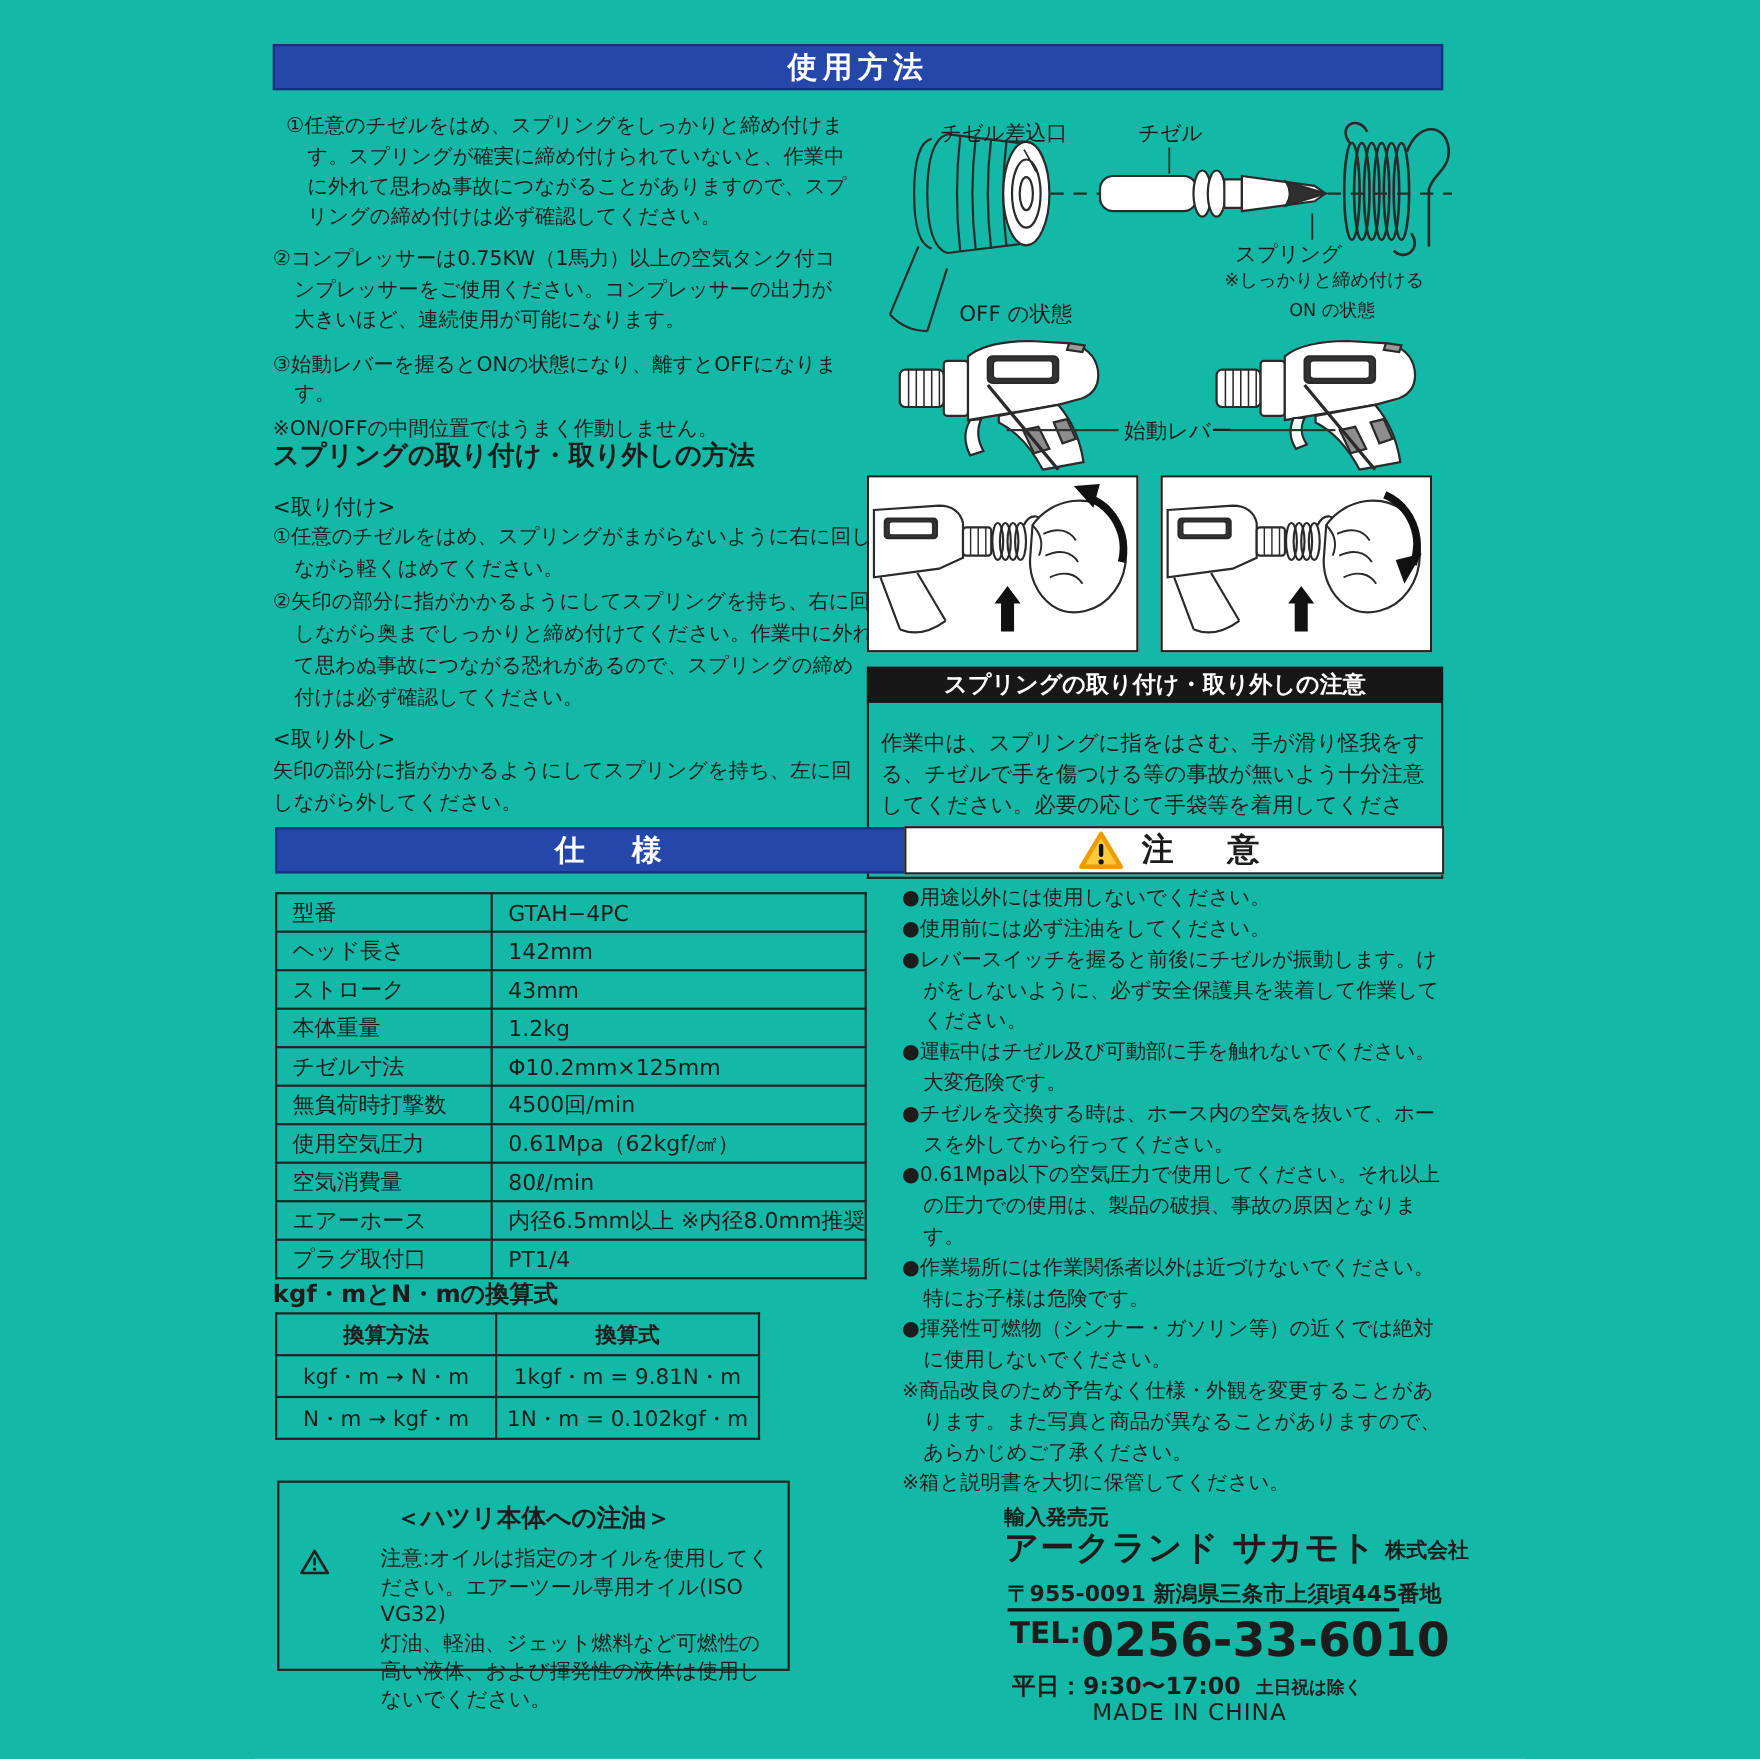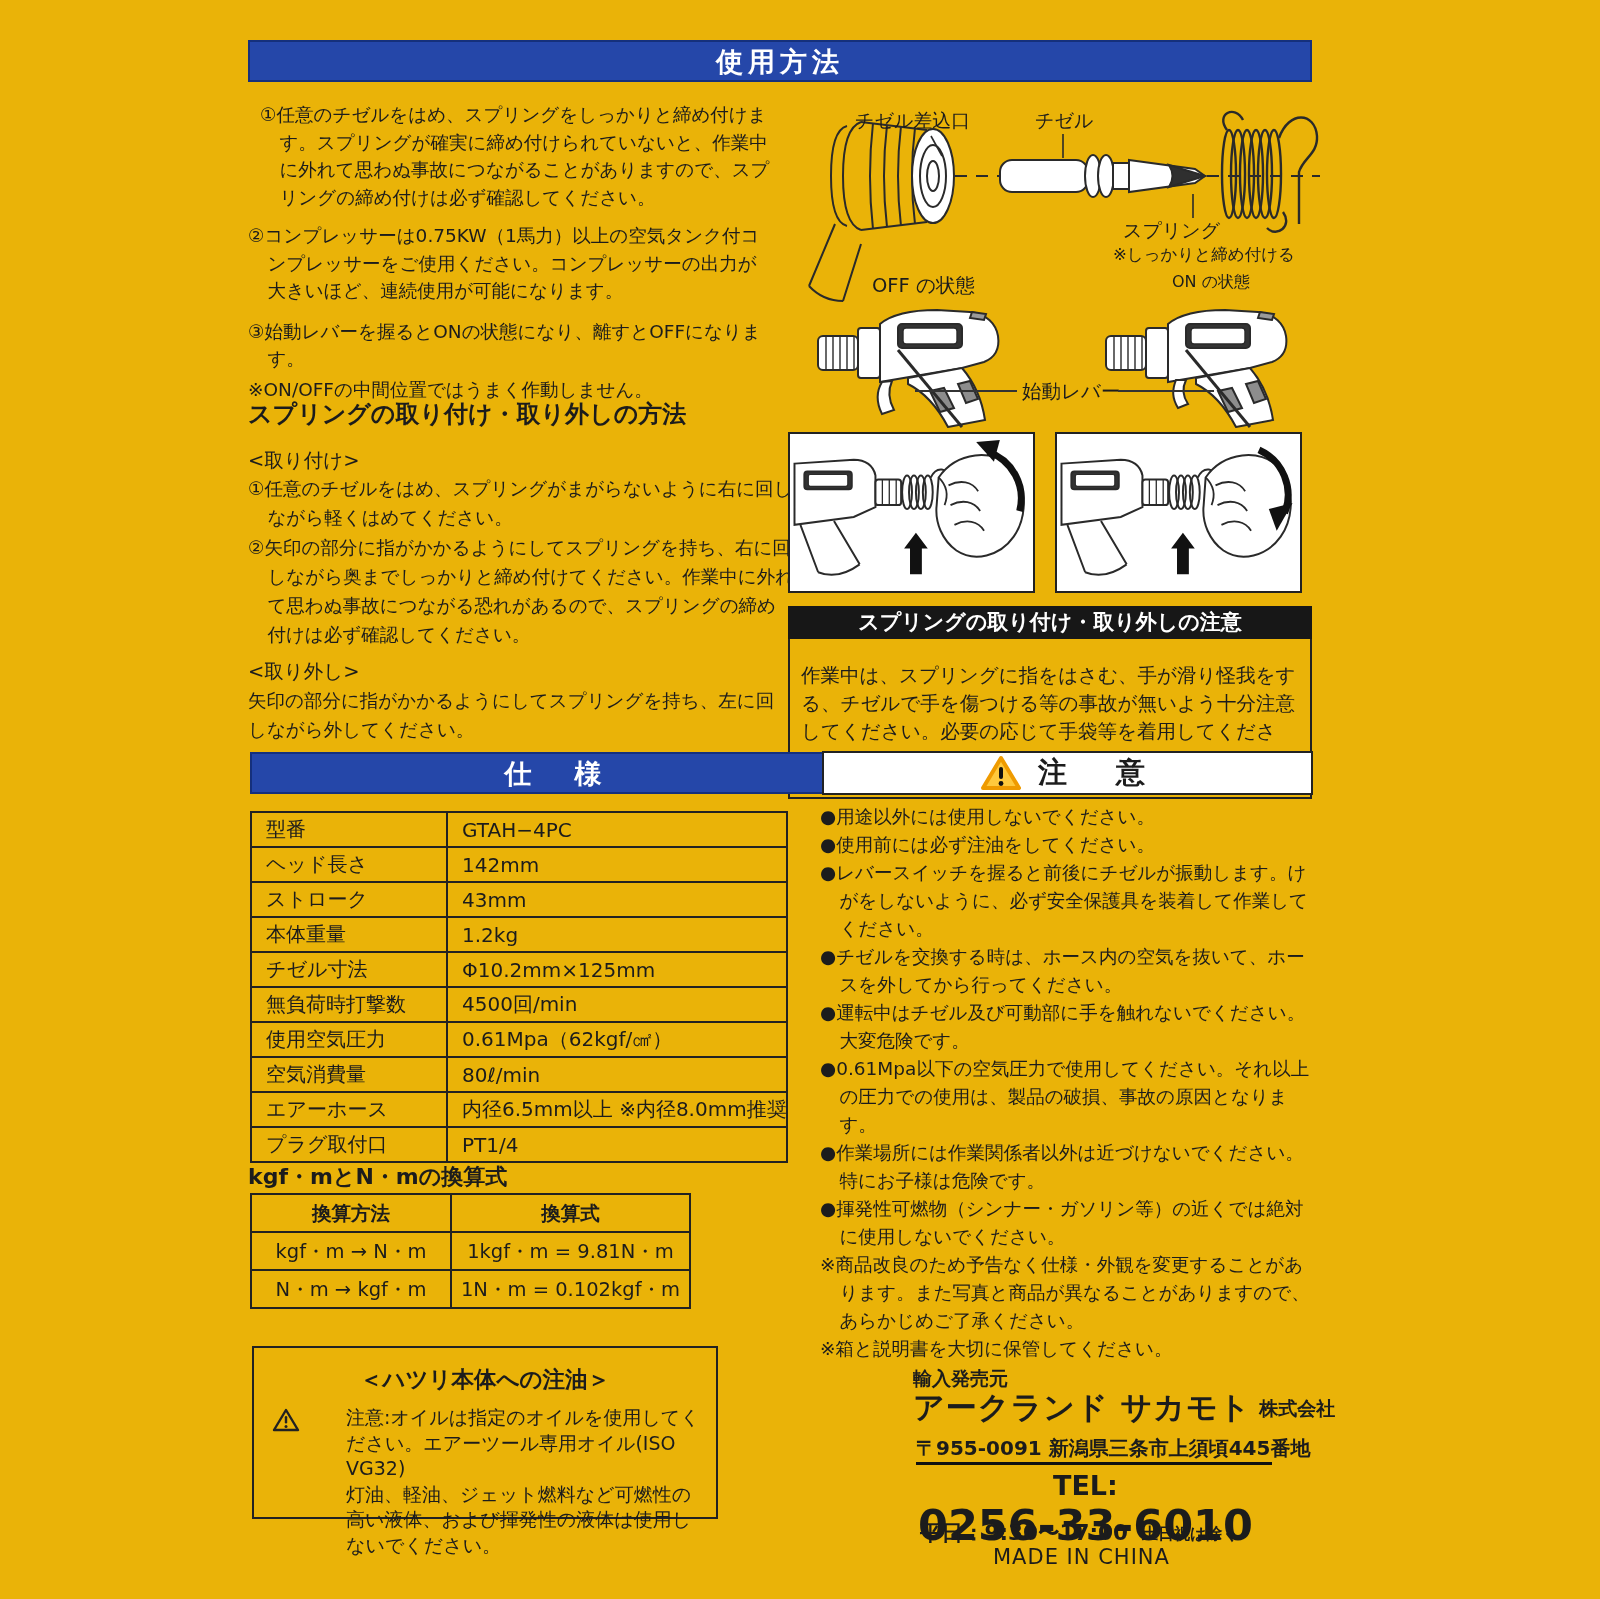--- a/index.html
+++ b/index.html
@@ -1,16 +1,16 @@
 <!DOCTYPE html>
 <html><head>
 <meta charset="utf-8">
 <style>
   html,body{margin:0;padding:0;background:#fff;}
-  #page{position:relative;width:1600px;height:1599px;background:#eab308;overflow:hidden;
+  #page{position:relative;width:1600px;height:1599px;background:#14b8a6;overflow:hidden;
         font-family:"DejaVu Sans","Liberation Sans",sans-serif;color:#1c1c1c;}
   .abs{position:absolute;}
   .banner{background:#2547a9;border:2px solid #15307c;color:#fff;font-weight:bold;
           text-align:center;box-sizing:border-box;}
   .jp{font-size:18.5px;line-height:27.5px;}
   .hang{text-indent:-1.05em;padding-left:1.05em;margin:0;}
   .nohang{margin:0;}
   .bold{font-weight:bold;}
   table{border-collapse:collapse;table-layout:fixed;}
   .spec-table{width:538px;font-size:20px;}
@@ -270,22 +270,22 @@
         <circle cx="21" cy="28.5" r="2.4" fill="#111"></circle>
       </svg>
     </span>
     <span class="caution-title">注　意</span>
   </div>
 
   <div class="abs clist" style="left:820px;top:803px;width:498px;">
     <p>●用途以外には使用しないでください。</p>
     <p>●使用前には必ず注油をしてください。</p>
     <p>●レバースイッチを握ると前後にチゼルが振動します。けがをしないように、必ず安全保護具を装着して作業してください。</p>
+    <p>●運転中はチゼル及び可動部に手を触れないでください。大変危険です。</p>
     <p>●チゼルを交換する時は、ホース内の空気を抜いて、ホースを外してから行ってください。</p>
-    <p>●運転中はチゼル及び可動部に手を触れないでください。大変危険です。</p>
     <p>●0.61Mpa以下の空気圧力で使用してください。それ以上の圧力での使用は、製品の破損、事故の原因となります。</p>
     <p>●作業場所には作業関係者以外は近づけないでください。特にお子様は危険です。</p>
     <p>●揮発性可燃物（シンナー・ガソリン等）の近くでは絶対に使用しないでください。</p>
     <p>※商品改良のため予告なく仕様・外観を変更することがあります。また写真と商品が異なることがありますので、あらかじめご了承ください。</p>
     <p>※箱と説明書を大切に保管してください。</p>
   </div>
 
   <div class="abs oilbox" style="left:252px;top:1346px;width:466px;height:173px;">
     <div class="bold" style="text-align:center;margin-top:16px;font-size:22.5px;">＜ハツリ本体への注油＞</div>
     <div style="display:flex;padding:10px 16px 0 18px;gap:40px;">
@@ -303,21 +303,21 @@
     </div>
   </div>
 
   <div class="abs bold" style="left:913px;top:1366px;font-size:19px;">輸入発売元</div>
   <div class="abs" style="left:913px;top:1390px;display:flex;align-items:flex-end;">
     <span class="bold" style="font-size:31px;line-height:1.1;letter-spacing:1px;">アークランド サカモト</span>
     <span class="bold" style="font-size:19px;margin-left:8px;padding-bottom:2px;">株式会社</span>
   </div>
   <div class="abs bold" style="left:916px;top:1435px;font-size:20px;">〒955-0091 新潟県三条市上須頃445番地</div>
   <div class="abs" style="left:916px;top:1462px;width:356px;height:3px;background:#111;"></div>
-  <div class="abs" style="left:918px;top:1470px;display:flex;align-items:center;flex-direction:column;">
+  <div class="abs" style="left:918px;top:1470px;display:flex;align-items:flex-start;">
     <span class="bold" style="font-size:27px;padding-bottom:3px;">TEL:</span>
     <span class="bold" style="font-size:43px;line-height:1;letter-spacing:0px;">0256-33-6010</span>
   </div>
   <div class="abs" style="left:920px;top:1518px;display:flex;align-items:flex-end;">
     <span class="bold" style="font-size:21.5px;">平日：9:30〜17:00</span>
     <span class="bold" style="font-size:16px;margin-left:14px;padding-bottom:2px;">土日祝は除く</span>
   </div>
   <div class="abs" style="left:993px;top:1545px;width:200px;font-size:21px;letter-spacing:1px;">MADE IN CHINA</div>
 
 </div>

